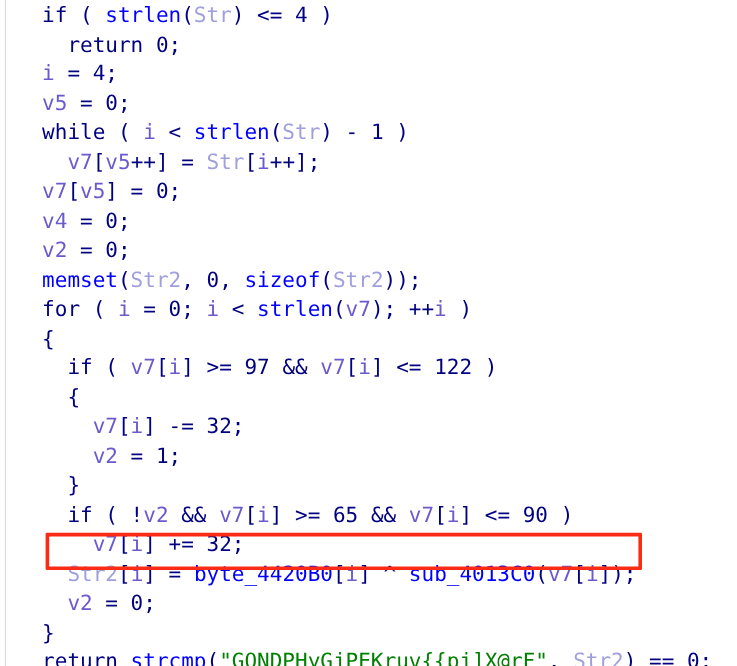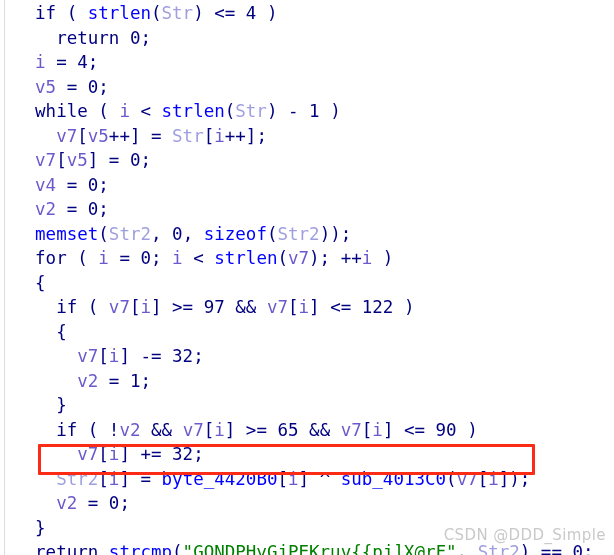--- a/index.html
+++ b/index.html
@@ -92,15 +92,14 @@
 <body>
 
 <div id="viewer" style="background: rgb(255, 255, 255);">
 
   <div id="gutter-rule"></div>
 
   <pre id="code"><span class="ln">  <span class="kw">if</span><span class="pun"> ( </span><span class="fn">strlen</span><span class="pun">(</span><span class="arg">Str</span><span class="pun">) &lt;= </span><span class="num">4</span><span class="pun"> )</span></span><span class="ln">    <span class="kw">return</span><span class="pun"> </span><span class="num">0</span><span class="pun">;</span></span><span class="ln">  <span class="var">i</span><span class="pun"> = </span><span class="num">4</span><span class="pun">;</span></span><span class="ln">  <span class="var">v5</span><span class="pun"> = </span><span class="num">0</span><span class="pun">;</span></span><span class="ln">  <span class="kw">while</span><span class="pun"> ( </span><span class="var">i</span><span class="pun"> &lt; </span><span class="fn">strlen</span><span class="pun">(</span><span class="arg">Str</span><span class="pun">) - </span><span class="num">1</span><span class="pun"> )</span></span><span class="ln">    <span class="var">v7</span><span class="pun">[</span><span class="var">v5</span><span class="pun">++] = </span><span class="arg">Str</span><span class="pun">[</span><span class="var">i</span><span class="pun">++];</span></span><span class="ln">  <span class="var">v7</span><span class="pun">[</span><span class="var">v5</span><span class="pun">] = </span><span class="num">0</span><span class="pun">;</span></span><span class="ln">  <span class="var">v4</span><span class="pun"> = </span><span class="num">0</span><span class="pun">;</span></span><span class="ln">  <span class="var">v2</span><span class="pun"> = </span><span class="num">0</span><span class="pun">;</span></span><span class="ln">  <span class="fn">memset</span><span class="pun">(</span><span class="arg">Str2</span><span class="pun">, </span><span class="num">0</span><span class="pun">, </span><span class="fn">sizeof</span><span class="pun">(</span><span class="arg">Str2</span><span class="pun">));</span></span><span class="ln">  <span class="kw">for</span><span class="pun"> ( </span><span class="var">i</span><span class="pun"> = </span><span class="num">0</span><span class="pun">; </span><span class="var">i</span><span class="pun"> &lt; </span><span class="fn">strlen</span><span class="pun">(</span><span class="var">v7</span><span class="pun">); ++</span><span class="var">i</span><span class="pun"> )</span></span><span class="ln">  <span class="pun">{</span></span><span class="ln">    <span class="kw">if</span><span class="pun"> ( </span><span class="var">v7</span><span class="pun">[</span><span class="var">i</span><span class="pun">] &gt;= </span><span class="num">97</span><span class="pun"> &amp;&amp; </span><span class="var">v7</span><span class="pun">[</span><span class="var">i</span><span class="pun">] &lt;= </span><span class="num">122</span><span class="pun"> )</span></span><span class="ln">    <span class="pun">{</span></span><span class="ln">      <span class="var">v7</span><span class="pun">[</span><span class="var">i</span><span class="pun">] -= </span><span class="num">32</span><span class="pun">;</span></span><span class="ln">      <span class="var">v2</span><span class="pun"> = </span><span class="num">1</span><span class="pun">;</span></span><span class="ln">    <span class="pun">}</span></span><span class="ln">    <span class="kw">if</span><span class="pun"> ( !</span><span class="var">v2</span><span class="pun"> &amp;&amp; </span><span class="var">v7</span><span class="pun">[</span><span class="var">i</span><span class="pun">] &gt;= </span><span class="num">65</span><span class="pun"> &amp;&amp; </span><span class="var">v7</span><span class="pun">[</span><span class="var">i</span><span class="pun">] &lt;= </span><span class="num">90</span><span class="pun"> )</span></span><span class="ln">      <span class="var">v7</span><span class="pun">[</span><span class="var">i</span><span class="pun">] += </span><span class="num">32</span><span class="pun">;</span></span><span class="ln">    <span class="arg">Str2</span><span class="pun">[</span><span class="var">i</span><span class="pun">] = </span><span class="fn">byte_4420B0</span><span class="pun">[</span><span class="var">i</span><span class="pun">] ^ </span><span class="fn">sub_4013C0</span><span class="pun">(</span><span class="var">v7</span><span class="pun">[</span><span class="var">i</span><span class="pun">]);</span></span><span class="ln">    <span class="var">v2</span><span class="pun"> = </span><span class="num">0</span><span class="pun">;</span></span><span class="ln">  <span class="pun">}</span></span><span class="ln">  <span class="kw">return</span><span class="pun"> </span><span class="fn">strcmp</span><span class="pun">(</span><span class="str">"GONDPHyGjPEKruv{{pj]X@rF"</span><span class="pun">, </span><span class="arg">Str2</span><span class="pun">) == </span><span class="num">0</span><span class="pun">;</span></span></pre>
 
   <div id="annot-box" style="border-color: rgb(252, 43, 21);"></div>
 
-  <div id="watermark" style="color: rgb(201, 201, 201);">CSDN @DDD_Simple</div>
 
 </div>
 
 </body></html>

